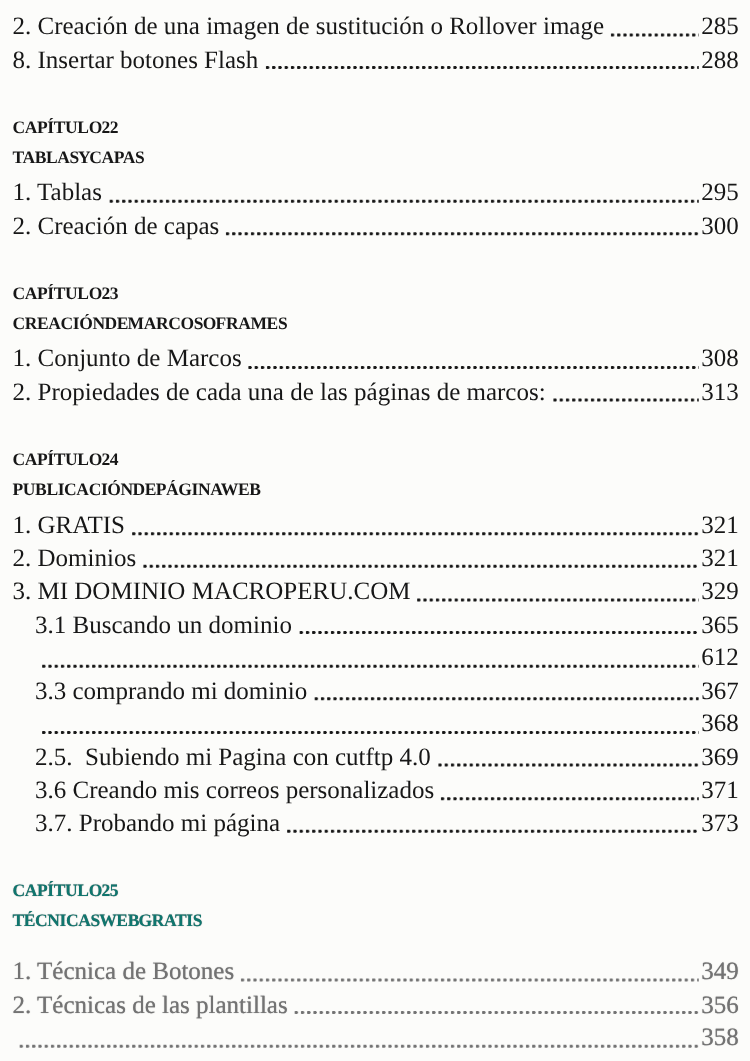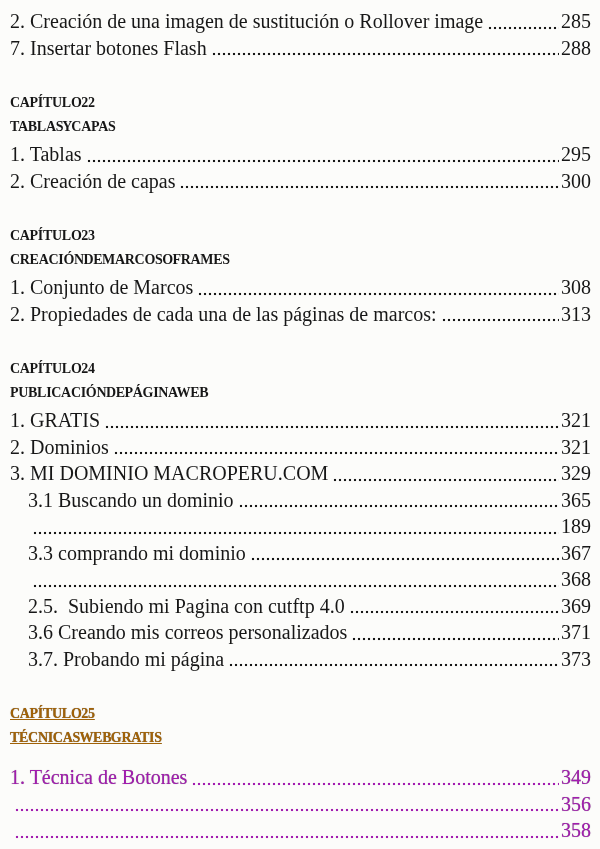--- a/index.html
+++ b/index.html
@@ -46,35 +46,35 @@
     font-weight: bold;
     line-height: 24px;
     letter-spacing: -0.3px;
     word-spacing: -3.5px;
     white-space: pre;
   }
   .entries { margin-top: 2px; }
   .entries.gap-top { margin-top: 14px; }
   
   .section.faded .chapter,
-  .section.faded .sec-title { color: #a16207; text-shadow: 0 0 0.7px rgba(60,60,60,.7); text-decoration: underline; }
-  .section.faded .row { color: #a21caf; text-shadow: 0 0 0.7px rgba(100,100,100,.8); }
+  .section.faded .sec-title { color: #0f766e; text-shadow: 0 0 0.7px rgba(60,60,60,.7); }
+  .section.faded .row { color: #737373; text-shadow: 0 0 0.7px rgba(100,100,100,.8); }
 </style>
 </head>
 <body>
 
 <div class="page">
 
   <div class="row">
     <span class="label">2. Creación de una imagen de sustitución o Rollover image</span>
     <span class="leader"></span>
     <span class="pageno">285</span>
   </div>
   <div class="row">
-    <span class="label">7. Insertar botones Flash</span>
+    <span class="label">8. Insertar botones Flash</span>
     <span class="leader"></span>
     <span class="pageno">288</span>
   </div>
 
   <div class="section">
     <div class="chapter">CAPÍTULO 22</div>
     <div class="sec-title">TABLAS Y CAPAS</div>
     <div class="entries">
       <div class="row">
         <span class="label">1. Tablas</span>
@@ -125,21 +125,21 @@
         <span class="leader"></span>
         <span class="pageno">329</span>
       </div>
       <div class="row sub">
         <span class="label">3.1 Buscando un dominio</span>
         <span class="leader"></span>
         <span class="pageno">365</span>
       </div>
       <div class="row sub">
         <span class="leader"></span>
-        <span class="pageno">189</span>
+        <span class="pageno">612</span>
       </div>
       <div class="row sub">
         <span class="label">3.3 comprando mi dominio</span>
         <span class="leader"></span>
         <span class="pageno">367</span>
       </div>
       <div class="row sub">
         <span class="leader"></span>
         <span class="pageno">368</span>
       </div>
@@ -164,20 +164,21 @@
   <div class="section faded">
     <div class="chapter">CAPÍTULO 25</div>
     <div class="sec-title">TÉCNICAS WEB GRATIS</div>
     <div class="entries gap-top">
       <div class="row">
         <span class="label">1. Técnica de Botones</span>
         <span class="leader"></span>
         <span class="pageno">349</span>
       </div>
       <div class="row">
+        <span class="label">2. Técnicas de las plantillas</span>
         <span class="leader"></span>
         <span class="pageno">356</span>
       </div>
       <div class="row">
         <span class="leader"></span>
         <span class="pageno">358</span>
       </div>
     </div>
   </div>
 

